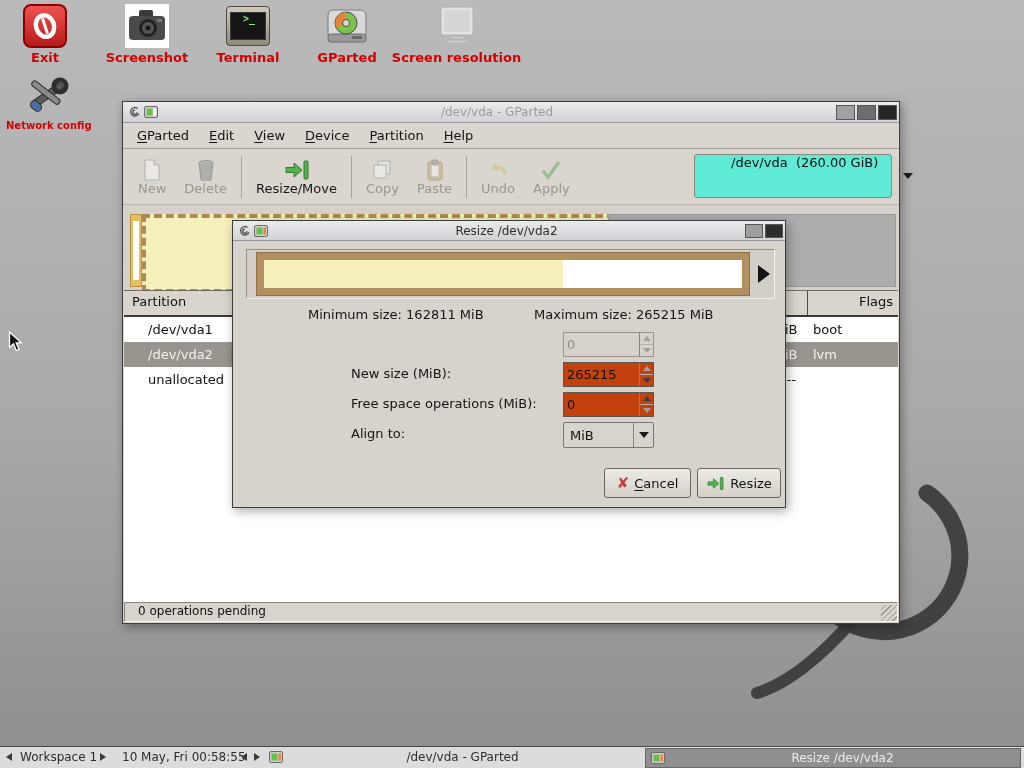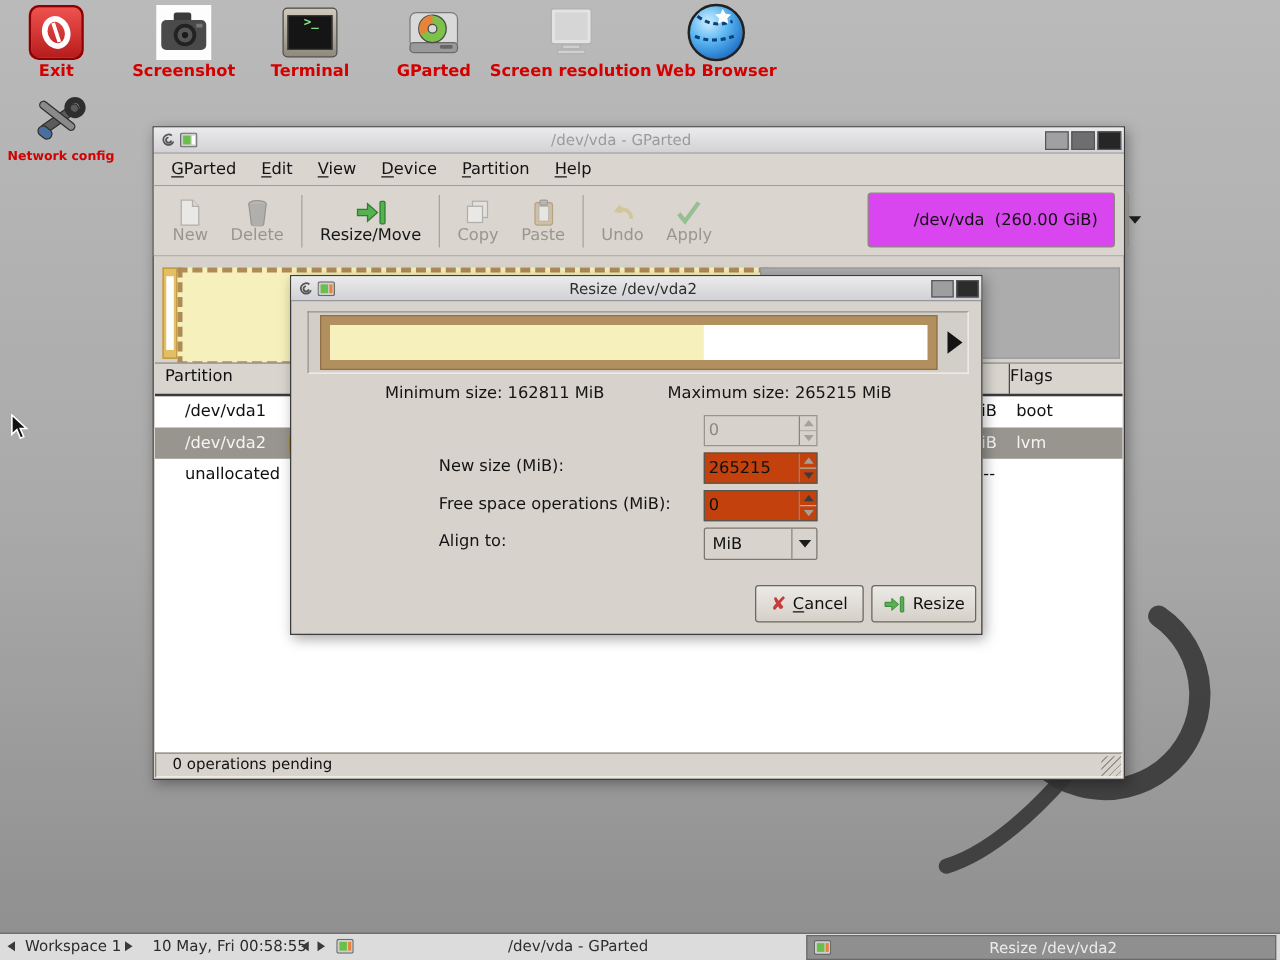--- a/index.html
+++ b/index.html
@@ -24,21 +24,21 @@
   .menuitem{padding:3px 10px;font-size:13px;color:#141414;}
   .toolbar{position:absolute;left:0;right:0;top:47px;height:55px;background:#dad6cf;
            border-bottom:1px solid #a49f96;display:flex;align-items:center;padding-left:6px;}
   .tool{display:flex;flex-direction:column;align-items:center;justify-content:center;
         padding:1px 9px;font-size:13px;color:#161616;}
   .tool .ic{height:24px;display:flex;align-items:flex-end;}
   .tool.dis{color:#9b968d;}
   .tool.dis .ic{opacity:.5;}
   .tsep{width:1px;height:42px;background:#a8a39a;margin:0 5px;}
   .devsel{position:absolute;right:7px;top:52px;height:42px;width:196px;border:1px solid #8c877e;
-          border-radius:3px;background:#d946ef;display:flex;align-items:center;font-size:13px;color:#111;gap:24px;}
+          border-radius:3px;background:#5eead4;display:flex;align-items:flex-start;font-size:13px;color:#111;gap:24px;}
   .devsel .arrowseg{margin-left:auto;width:18px;align-self:stretch;border-left:1px solid #8c877e;
           display:flex;align-items:center;justify-content:center;}
   .tri-dn{width:0;height:0;border-left:5px solid transparent;border-right:5px solid transparent;border-top:6px solid #1c1c1c;}
   .strip{position:absolute;left:1px;top:102px;right:1px;height:86px;background:#d6d2cb;border-top:1px solid #b7b3ab;}
   .ptable{position:absolute;left:1px;top:188px;right:1px;bottom:20px;background:#ffffff;border-top:1px solid #6f6a62;}
   .thead{position:relative;height:24px;background:#d9d5ce;border-bottom:2px solid #3a3a3a;font-size:13px;color:#111;}
   .trow{position:relative;height:25px;line-height:25px;font-size:13px;color:#111;}
   .trow.sel{background:#98948e;color:#f4f3f1;}
   .statusbar{position:absolute;left:1px;right:1px;bottom:1px;height:18px;background:#d8d4cd;
              border:1px solid;border-color:#8a857c #f6f4f0 #f6f4f0 #8a857c;
@@ -150,32 +150,20 @@
       <svg width="42" height="42" viewBox="0 0 42 42">
           <rect x="5" y="2" width="32" height="28" rx="2" fill="#e3e3e3" stroke="#b0b0b0"></rect>
           <rect x="8" y="5" width="26" height="22" fill="#d6d6d6"></rect>
           <rect x="14" y="31" width="14" height="3" fill="#cfcfcf" stroke="#b0b0b0"></rect>
           <rect x="10" y="35" width="22" height="3" fill="#cfcfcf" stroke="#b0b0b0"></rect>
         </svg>
     </div>
     <div class="lbl">Screen resolution</div>
   </div>
 
-  <div class="dicon" style="left:514px;width:118px">
-    <div class="art">
-      <div style="position:relative;width:42px;height:42px;border-radius:50%;border:2px solid #222;background:radial-gradient(circle at 35% 30%,#cdeeff 0%,#5ab6f0 40%,#1565c0 85%);">
-        <svg width="42" height="42" viewBox="0 0 42 42" style="position:absolute;left:-2px;top:-2px">
-            <path d="M8 10 Q21 20 36 14" fill="none" stroke="#0b3f7e" stroke-width="2.5" stroke-dasharray="4 3"></path>
-            <path d="M6 26 Q20 32 37 26" fill="none" stroke="#0b3f7e" stroke-width="2.5" stroke-dasharray="4 3"></path>
-            <path d="M28 4 l2.5 4 4.5 .5 -3.2 3 .8 4.4 -4.1-2.1 -4 2.1 .7-4.4 -3.2-3 4.5-.5z" fill="#ffffff"></path>
-          </svg>
-      </div>
-    </div>
-    <div class="lbl">Web Browser</div>
-  </div>
 
   <div class="dicon dicon2" style="left:6px;width:82px">
     <div class="art">
       <svg width="46" height="44" viewBox="0 0 46 44">
           <g stroke="#2e2e2e">
             <rect x="6" y="18" width="36" height="7" rx="3.5" transform="rotate(-35 23 22)" fill="#5b5b5b"></rect>
             <circle cx="36" cy="12" r="6" fill="none" stroke-width="5"></circle>
             <rect x="4" y="16" width="34" height="6" rx="3" transform="rotate(38 22 20)" fill="#8a8a8a"></rect>
             <rect x="6" y="28" width="12" height="8" rx="4" transform="rotate(38 12 32)" fill="#4a6f9e"></rect>
           </g>
@@ -298,21 +286,21 @@
       </div>
       <div class="abs" style="left:18px;top:9px;width:465px;height:71px;border:4px dashed #ae8a54;background:#f6f0bc"></div>
       <div class="abs" style="left:484px;top:9px;width:286px;height:71px;background:#acacac;border:1px solid #9a9a9a"></div>
     </div>
 
     <div class="ptable">
       <div class="thead">
         <span class="abs" style="left:8px;top:3px">Partition</span>
         <span class="abs" style="left:659px;top:0;bottom:0;width:1px;background:#4a4a4a"></span>
         <span class="abs" style="left:683px;top:0;bottom:0;width:1px;background:#4a4a4a"></span>
-        <span class="abs" style="left:684px;width:85px;top:3px;text-align:left">Flags</span>
+        <span class="abs" style="left:684px;width:85px;top:3px;text-align:right">Flags</span>
       </div>
       <div class="trow">
         <span class="abs" style="left:24px">/dev/vda1</span>
         <span class="abs" style="left:661px">iB</span>
         <span class="abs" style="left:689px">boot</span>
       </div>
       <div class="trow sel">
         <span class="abs" style="left:24px">/dev/vda2</span>
         <span class="abs" style="left:107px;top:6px;width:6px;height:12px;background:#e8c23c;border:1px solid #a8861f"></span>
         <span class="abs" style="left:661px">iB</span>

